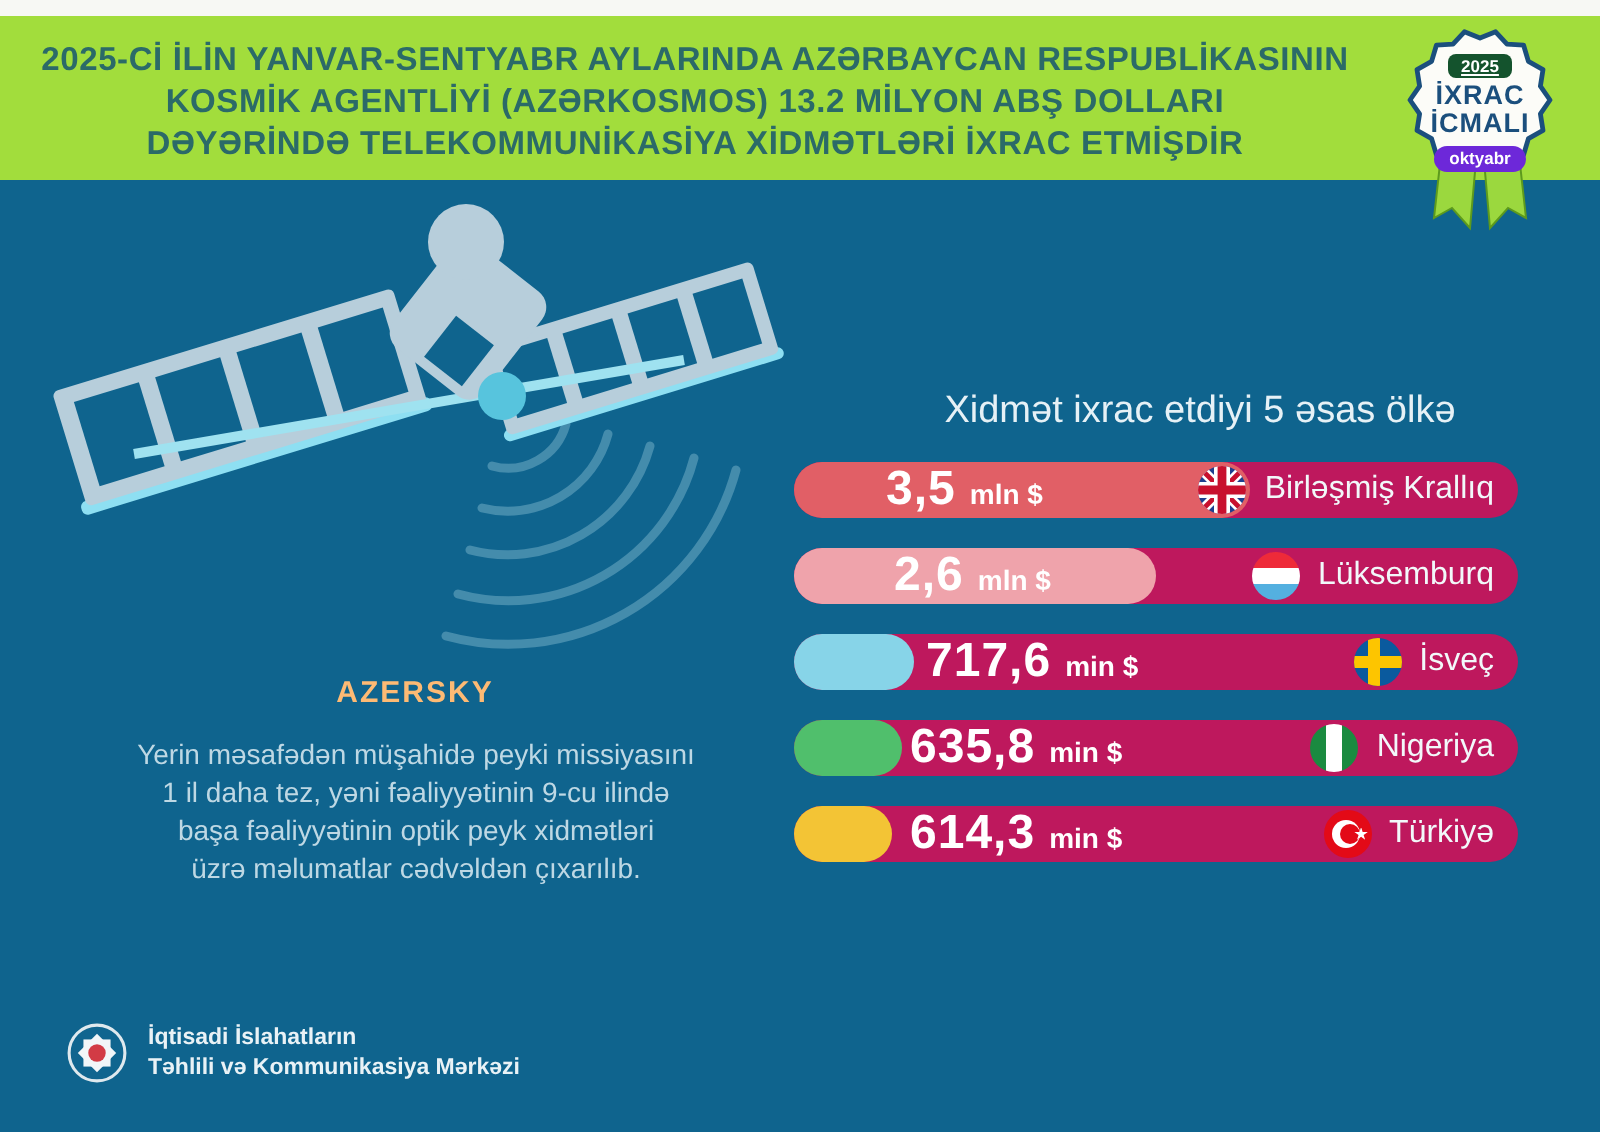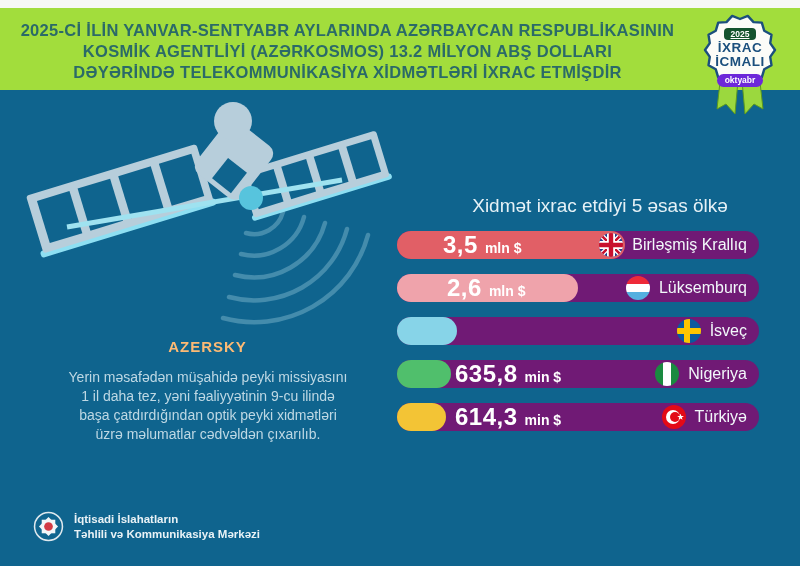--- a/index.html
+++ b/index.html
@@ -30,21 +30,21 @@
   
   .azersky { position:absolute; left:10px; top:338px; width:395px; text-align:center;
     color:#fdba74; font-weight:bold; font-size:15px; letter-spacing:1px; }
   .note { position:absolute; left:30px; top:368px; width:356px; text-align:center;
     color:#bed8e4; font-size:14px; line-height:19px; }
 
   
   .chart-title { position:absolute; left:430px; top:195px; width:340px; text-align:center;
     color:#e6f1f6; font-size:19px; }
   .bars { position:absolute; left:397px; top:231px; width:362px; }
-  .bar-row { position:relative; width:362px; height:28px; background:#701a75; border-radius:14px;
+  .bar-row { position:relative; width:362px; height:28px; background:#be185d; border-radius:14px;
     margin-bottom:15px; }
   .bar-fill { position:absolute; left:0; top:0; height:28px; border-radius:14px; }
   .row-0 .bar-fill { width:63%;  background:#e15f66; }
   .row-1 .bar-fill { width:50%;  background:#efa3ab; }
   .row-2 .bar-fill { width:16.5%; background:#87d4e8; }
   .row-3 .bar-fill { width:15%;  background:#50bf6c; }
   .row-4 .bar-fill { width:13.5%; background:#f3c435; }
   .bar-value { position:absolute; top:50%; transform:translateY(-50%); color:#fff; white-space:nowrap; }
   .row-0 .bar-value { left:46px; }
   .row-1 .bar-value { left:50px; }
@@ -141,21 +141,21 @@
       <rect x="-6" y="2" width="24" height="26" fill="#0f648e"></rect>
     </g>
     <circle cx="221" cy="29" r="19" fill="#b7cedb"></circle>
     <circle cx="239" cy="106" r="12" fill="#57c4dd"></circle>
   </svg>
 
   <div class="azersky">AZERSKY</div>
   <div class="note">
     <div>Yerin məsafədən müşahidə peyki missiyasını</div>
     <div>1 il daha tez, yəni fəaliyyətinin 9-cu ilində</div>
-    <div>başa çatdırdığından optik peyki xidmətləri</div>
+    <div>başa fəaliyyətinin optik peyk xidmətləri</div>
     <div>üzrə məlumatlar cədvəldən çıxarılıb.</div>
   </div>
 
   <div class="chart-title">Xidmət ixrac etdiyi 5 əsas ölkə</div>
   <div class="bars">
 
     <div class="bar-row row-0">
       <div class="bar-fill"></div>
       <div class="bar-value">
         <span class="num">3,5</span><span class="unit">mln $</span>
@@ -180,20 +180,23 @@
         <span class="num">2,6</span><span class="unit">mln $</span>
       </div>
       <div class="bar-country">
         <span class="flag flag-lux"></span>
         <span class="country-label">Lüksemburq</span>
       </div>
     </div>
 
     <div class="bar-row row-2">
       <div class="bar-fill"></div>
+      <div class="bar-value">
+        <span class="num">717,6</span><span class="unit">min $</span>
+      </div>
       <div class="bar-country">
         <span class="flag flag-swe"></span>
         <span class="country-label">İsveç</span>
       </div>
     </div>
 
     <div class="bar-row row-3">
       <div class="bar-fill"></div>
       <div class="bar-value">
         <span class="num">635,8</span><span class="unit">min $</span>

